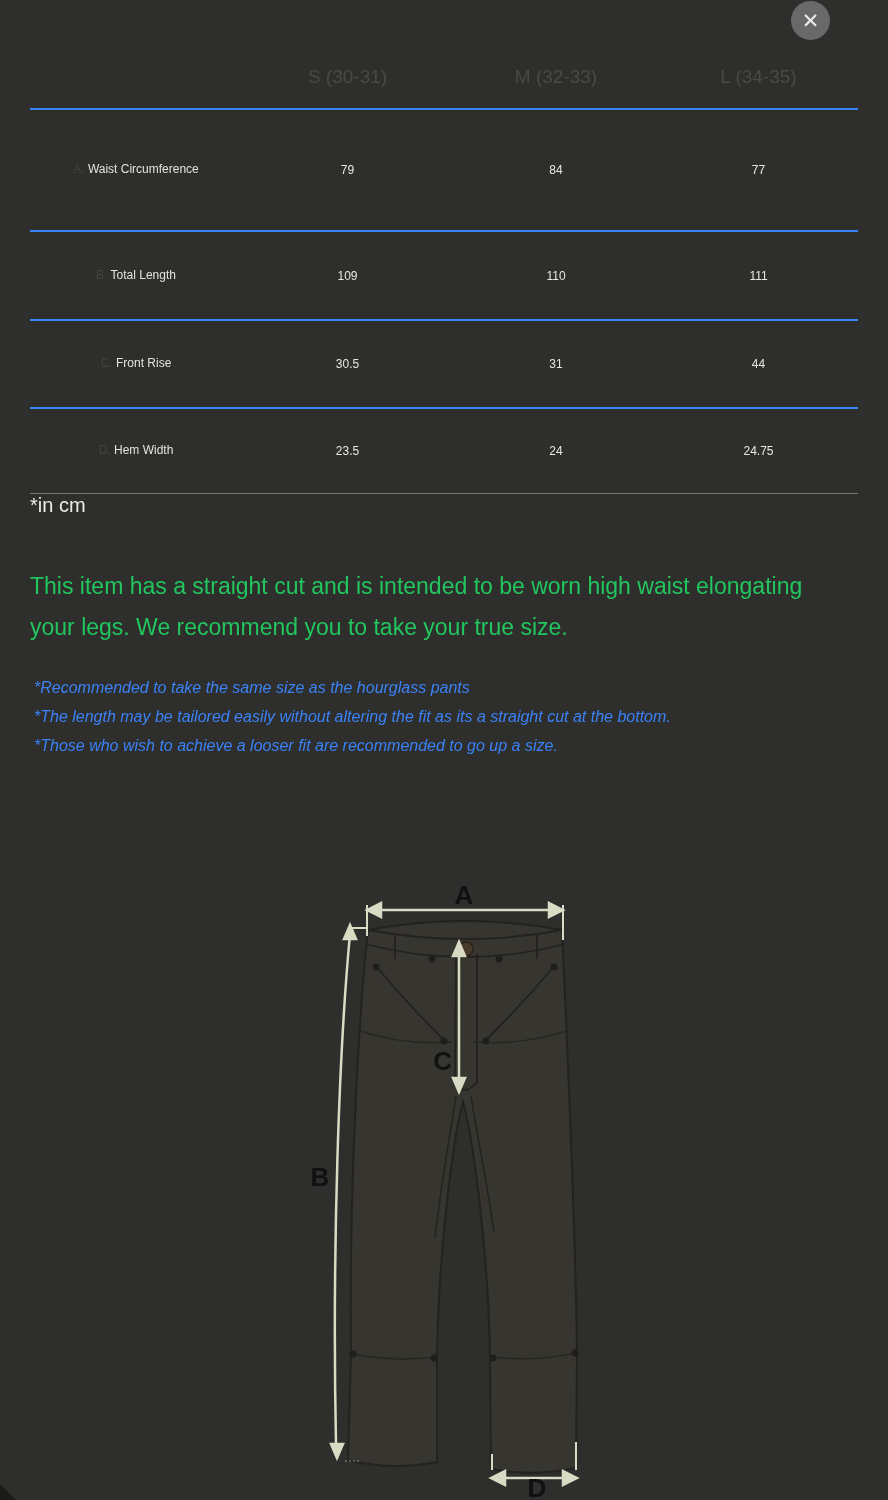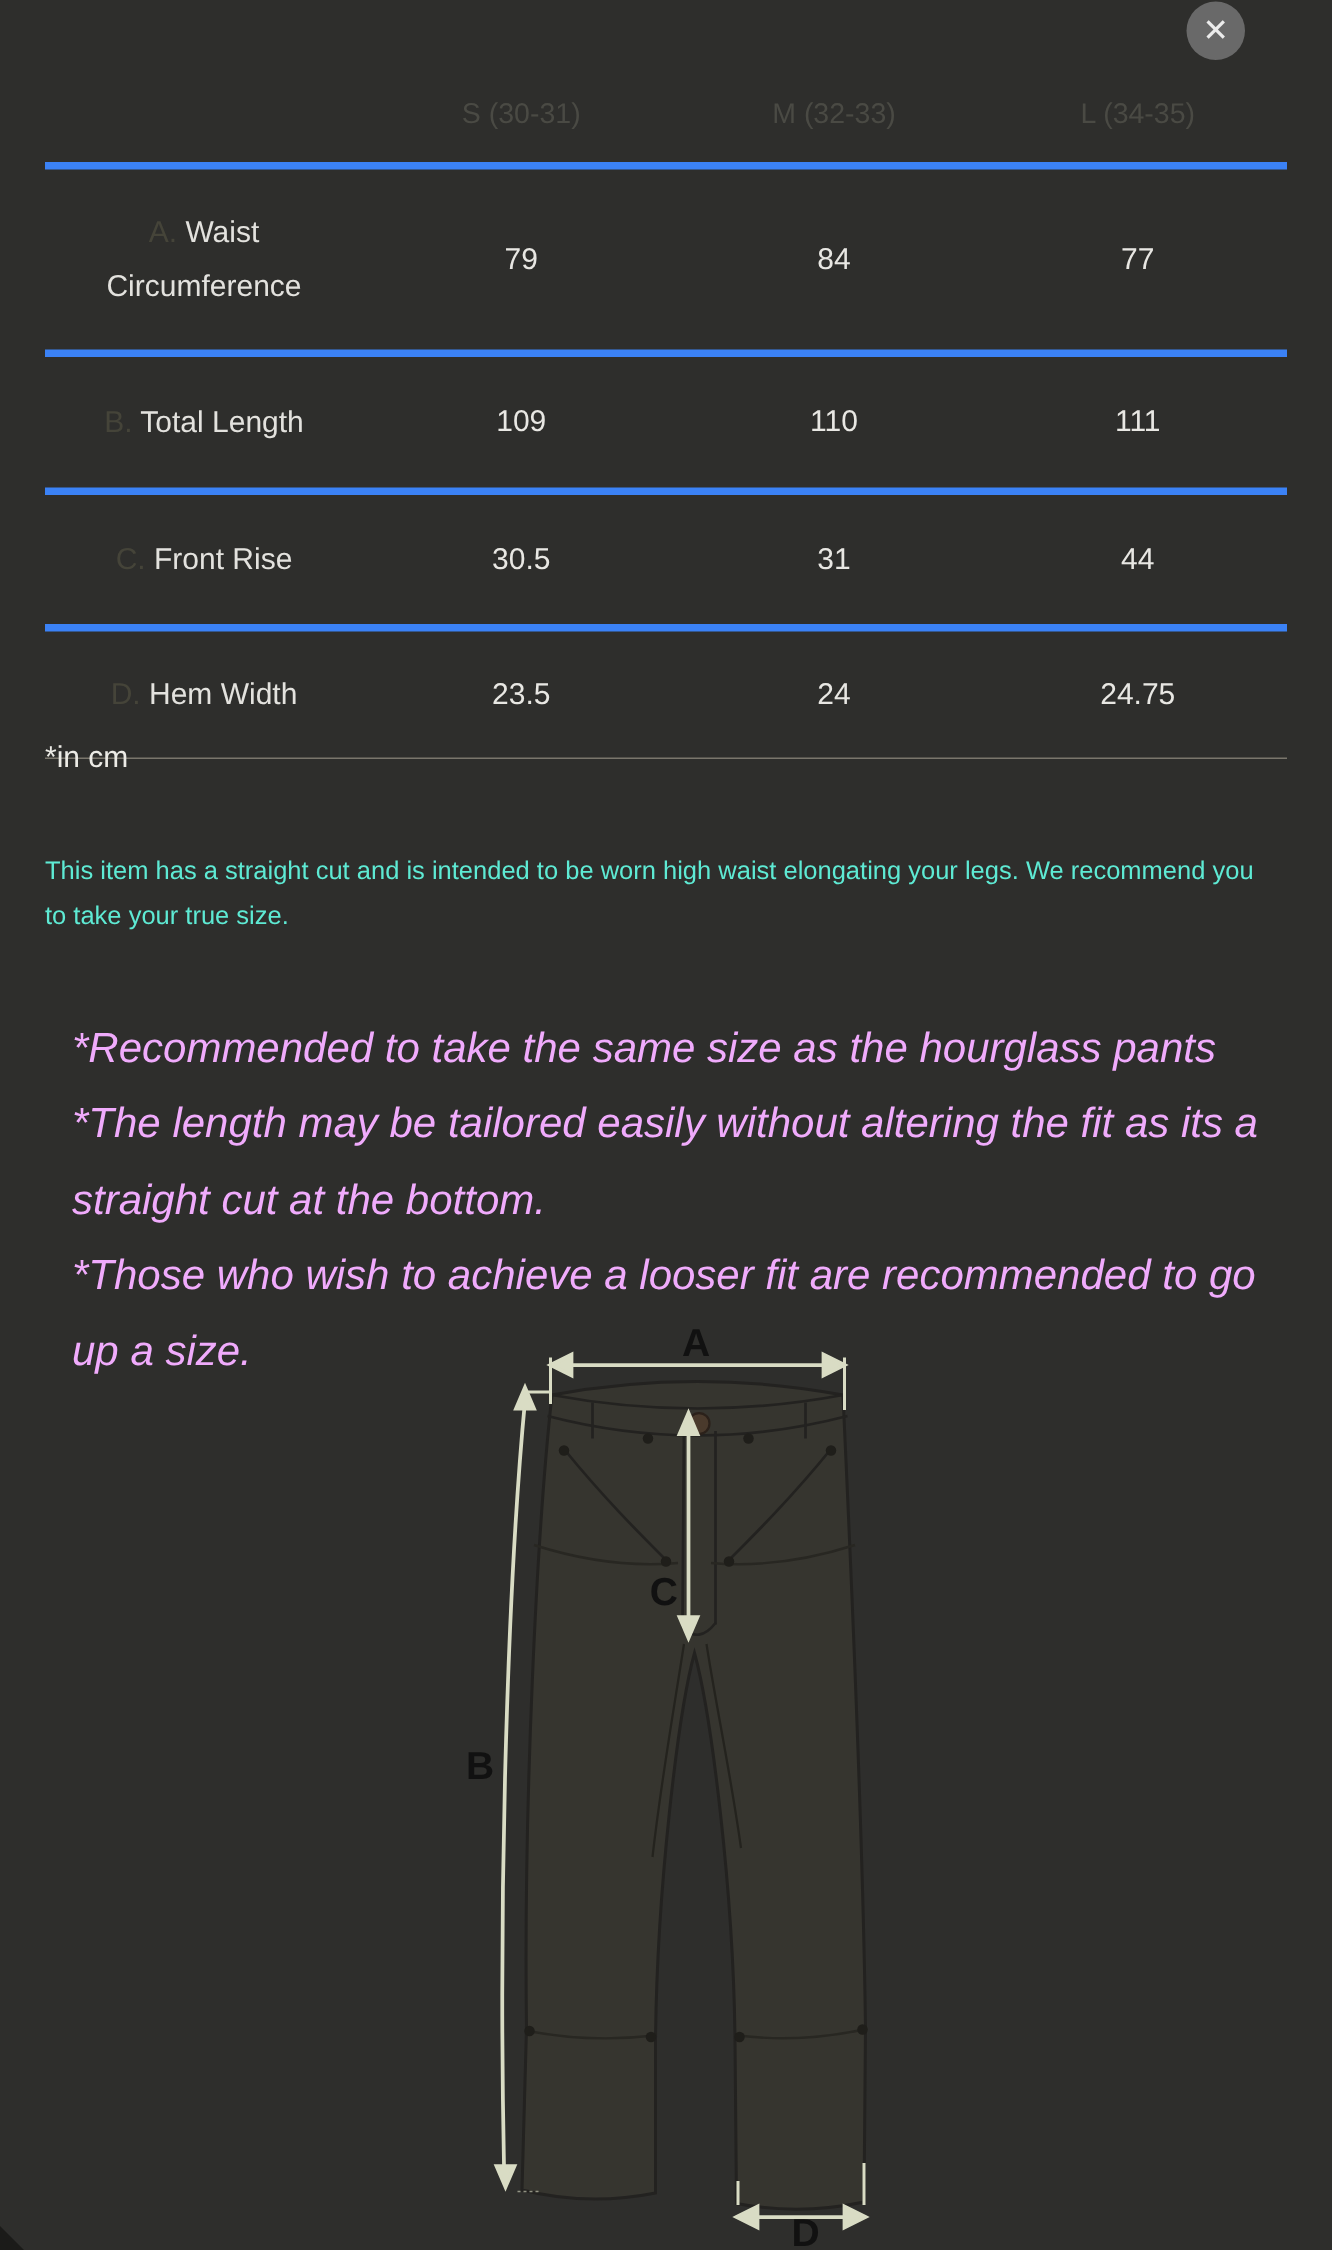--- a/index.html
+++ b/index.html
@@ -25,43 +25,43 @@
   .size-table{
     position:absolute;left:30px;top:45px;width:828px;
   }
   .thead,.trow{
     display:grid;
     grid-template-columns:212px 211px 206px 199px;
     align-items:center;
     text-align:center;
   }
   .thead{height:63px;color:#4a4a44;font-size:19px;}
-  .trow{border-top:5px solid #3b82f6;font-size:20px;}
+  .trow{border-top:2px solid #3b82f6;font-size:12px;}
   .trow.last{border-bottom:1px solid #7a766c;}
   .row-a{height:120px;}
   .row-b{height:87px;}
   .row-c{height:86px;}
   .row-d{height:84px;}
   .lbl{line-height:1.8;padding:0 6px;}
   .prefix{color:#454439;}
   .rlabel{color:#e3e2de;}
   .val{color:#e8e7e3;}
 
   .unit-note{
     position:absolute;top:494px;left:30px;width:828px;
     text-align:left;font-size:20px;color:#ecebe6;
   }
 
   .desc{
     position:absolute;left:30px;top:566px;width:812px;
-    margin:0;font-size:17px;line-height:1.78;color:#5eead4;
+    margin:0;font-size:23px;line-height:1.78;color:#22c55e;
   }
   .notes{
-    position:absolute;left:48px;top:674px;width:822px;
-    font-style:italic;font-size:28px;line-height:1.8;color:#f0abfc;
+    position:absolute;left:34px;top:674px;width:822px;
+    font-style:italic;font-size:16px;line-height:1.8;color:#3b82f6;
   }
   .notes p{margin:0;}
 
   .diagram{position:absolute;left:0;top:880px;}
   .diag-label{font-family:"Liberation Sans",sans-serif;font-weight:bold;font-size:26px;fill:#111111;}
 
   .corner-notch{
     position:absolute;left:0;bottom:0;width:0;height:0;
     border-bottom:16px solid #1b1b19;border-right:16px solid transparent;
   }

